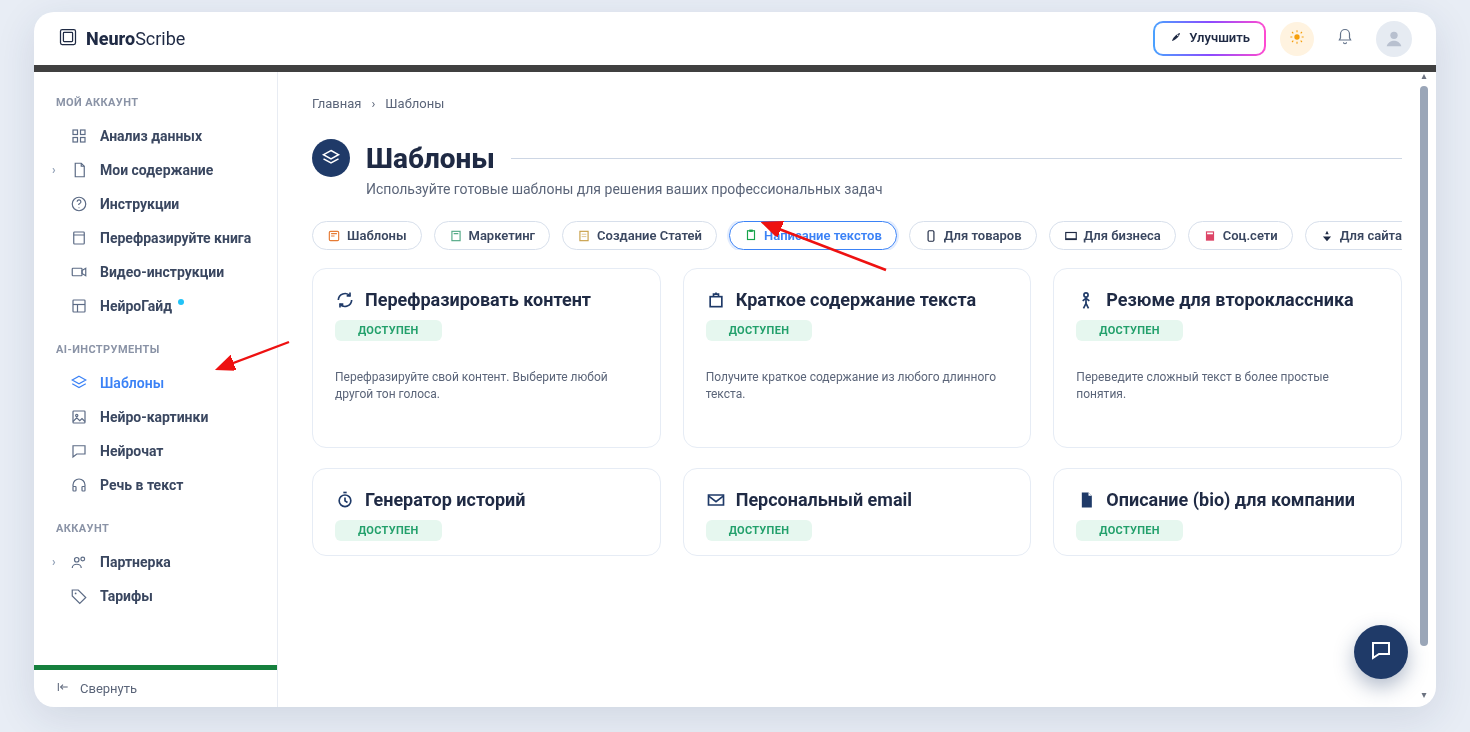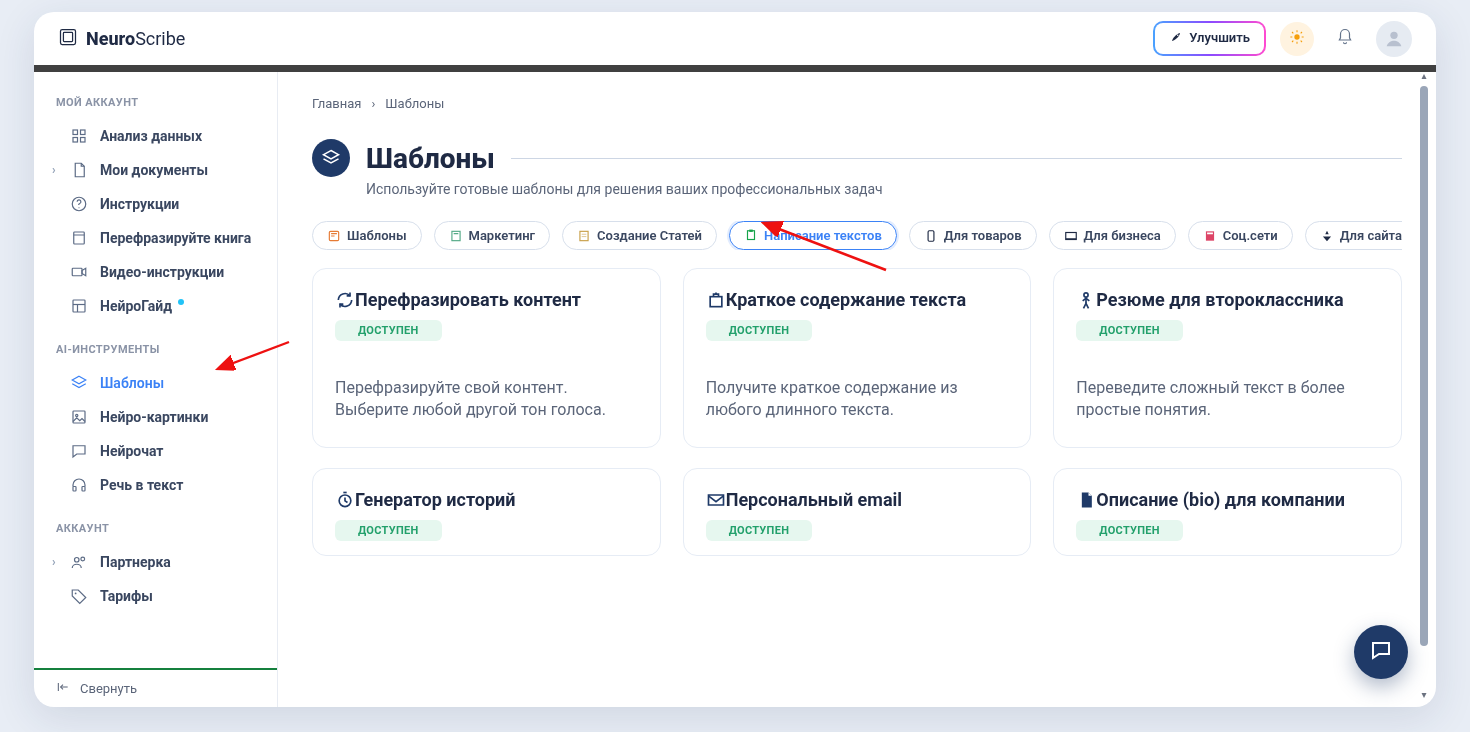--- a/index.html
+++ b/index.html
@@ -99,21 +99,21 @@
   .side-item.active {
     color: #3b82f6; font-weight: 600;
   }
   .side-item svg { width: 18px; height: 18px; flex-shrink: 0; stroke:#5c6b85; fill:none; stroke-width:1.6;}
   .side-item.active svg { stroke:#3b82f6; }
   .dot-new {
     width: 6px; height: 6px; border-radius: 50%;
     background:#22c3f7; display:inline-block; margin-left:-6px; margin-top:-8px;
   }
   .side-footer {
-    border-top: 2px solid #15803d;
+    border-top: 5px solid #15803d;
     padding: 10px 22px;
     display:flex; align-items:center; gap:10px;
     font-size: 13px; color:#5b6579; cursor:pointer;
   }
 
   .main {
     flex:1; min-width:0;
     position: relative;
   }
   .main-inner {
@@ -165,29 +165,29 @@
     display:grid; grid-template-columns: repeat(3, 1fr); gap:20px 22px;
   }
   .card {
     border:1px solid #e6ecf5; border-radius:14px; padding:20px 22px 22px;
     min-height: 180px; cursor:pointer;
     display:flex; flex-direction:column; gap:10px;
   }
   .card.short { min-height: 88px; padding-bottom:12px;}
   .card h3 {
     font-size:18px; font-weight:700; color:#1f2a44;
-    display:flex; align-items:center; gap:0;
+    display:flex; align-items:center; gap:10px;
   }
   .card h3 .cicn { width:20px; height:20px; display:inline-flex; }
   .badge {
     display:inline-block; font-size:11px; font-weight:700; letter-spacing:.3px;
     color:#22a06b; background:#e6f7ef; padding:4px 23px; border-radius:6px;
     width:fit-content;
   }
-  .card p { font-size:16px; color:#5b6579; margin-top:26px; line-height:1.4;}
+  .card p { font-size:12px; color:#5b6579; margin-top:18px; line-height:1.4;}
 
   
   .arrow {
     position:absolute; pointer-events:none;
   }
   .arrow svg { overflow:visible; }
   .arrow svg * { stroke:#e11; fill:#e11; }
 
   .chat-bubble {
     position:absolute; right:28px; bottom:28px;
@@ -282,21 +282,21 @@
               <rect x="4" y="14" width="6" height="6"></rect>
               <rect x="14" y="14" width="6" height="6"></rect>
             </svg>
           <span>Анализ данных</span>
         </div>
         <div class="side-item indent indent-parent" style="position:relative">
           <svg viewBox="0 0 24 24">
               <path d="M7 3h8l4 4v14H7z"></path>
               <path d="M15 3v4h4"></path>
             </svg>
-          <span>Мои документы</span>
+          <span>Мои содержание</span>
         </div>
         <div class="side-item indent">
           <svg viewBox="0 0 24 24">
               <circle cx="12" cy="12" r="9"></circle>
               <path d="M9.5 9a2.5 2.5 0 1 1 3.5 2.3c-.9.4-1.5 1-1.5 2"></path>
               <circle cx="12" cy="17" r=".8" fill="#5c6b85" stroke="none"></circle>
             </svg>
           <span>Инструкции</span>
         </div>
         <div class="side-item indent">

